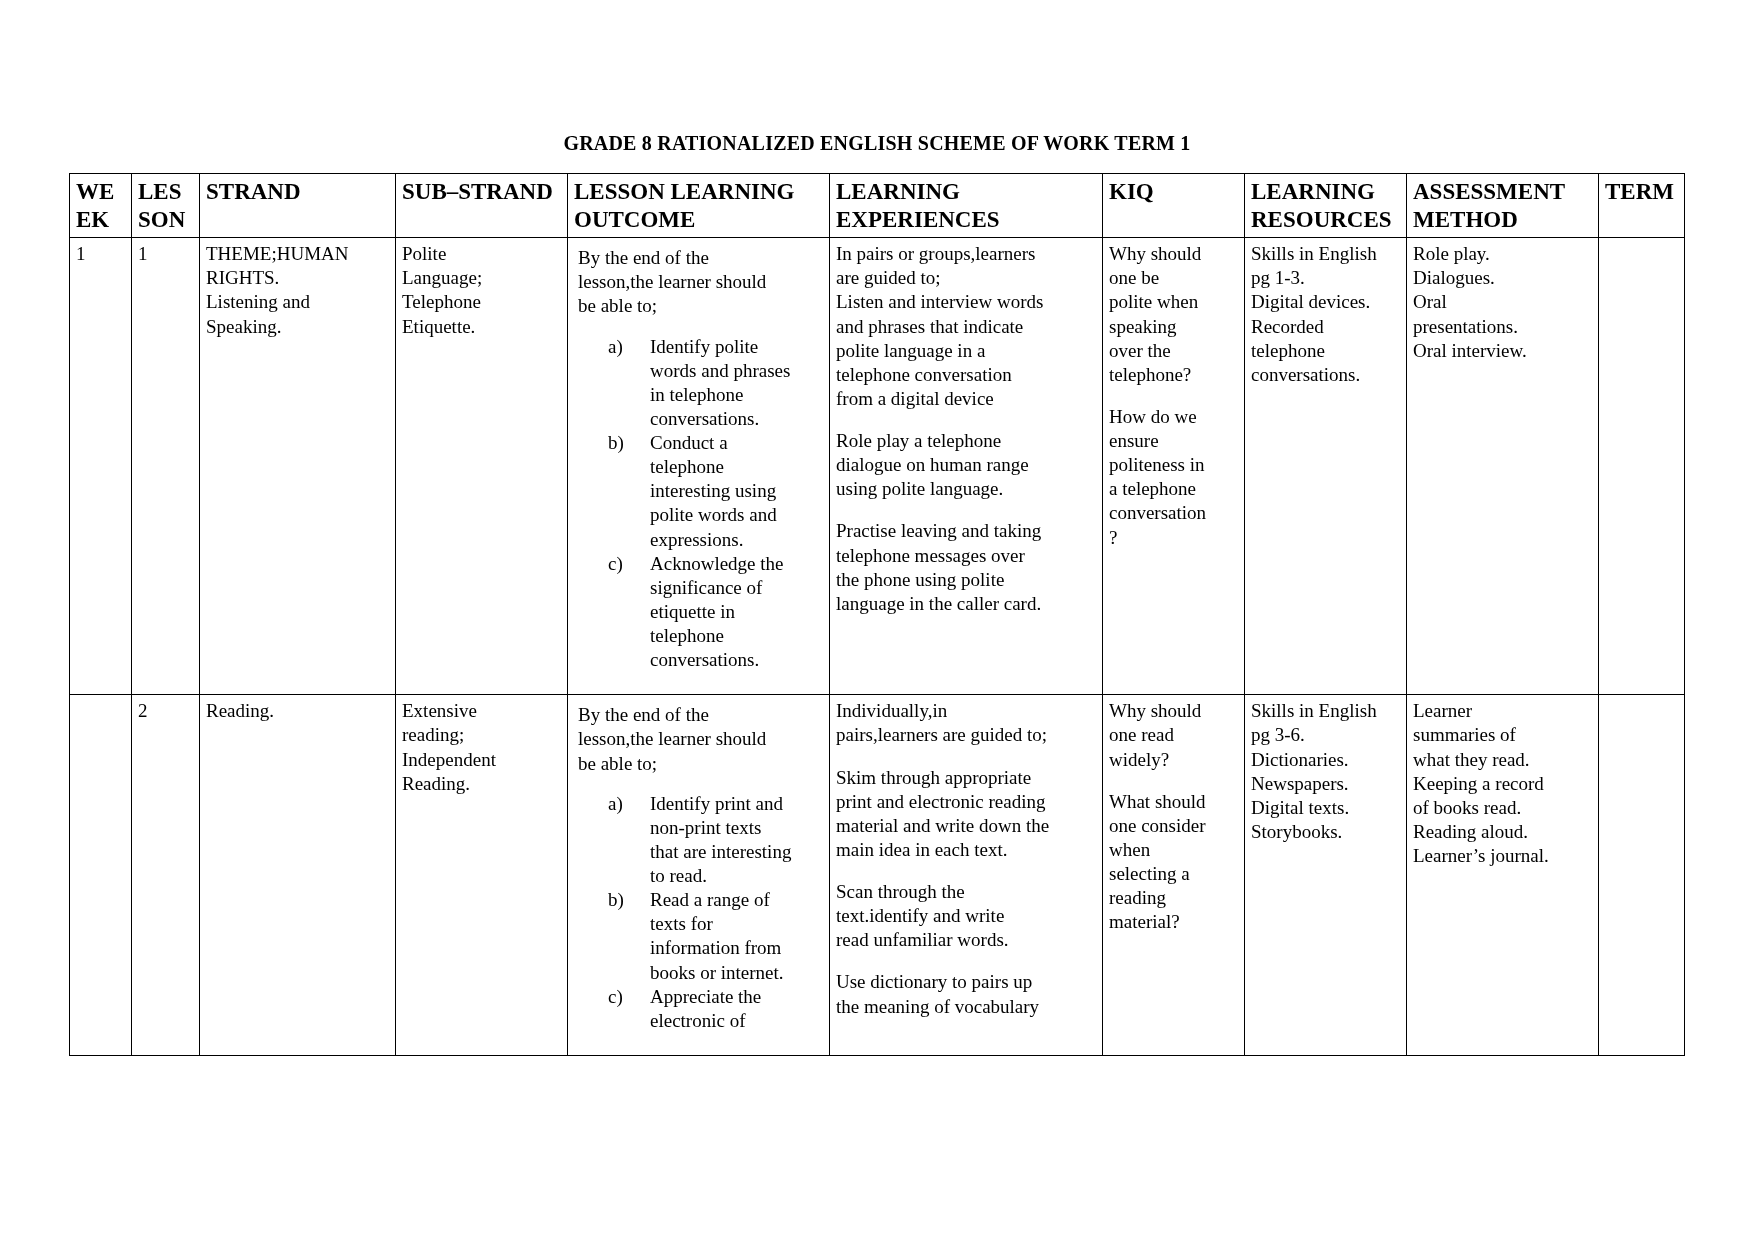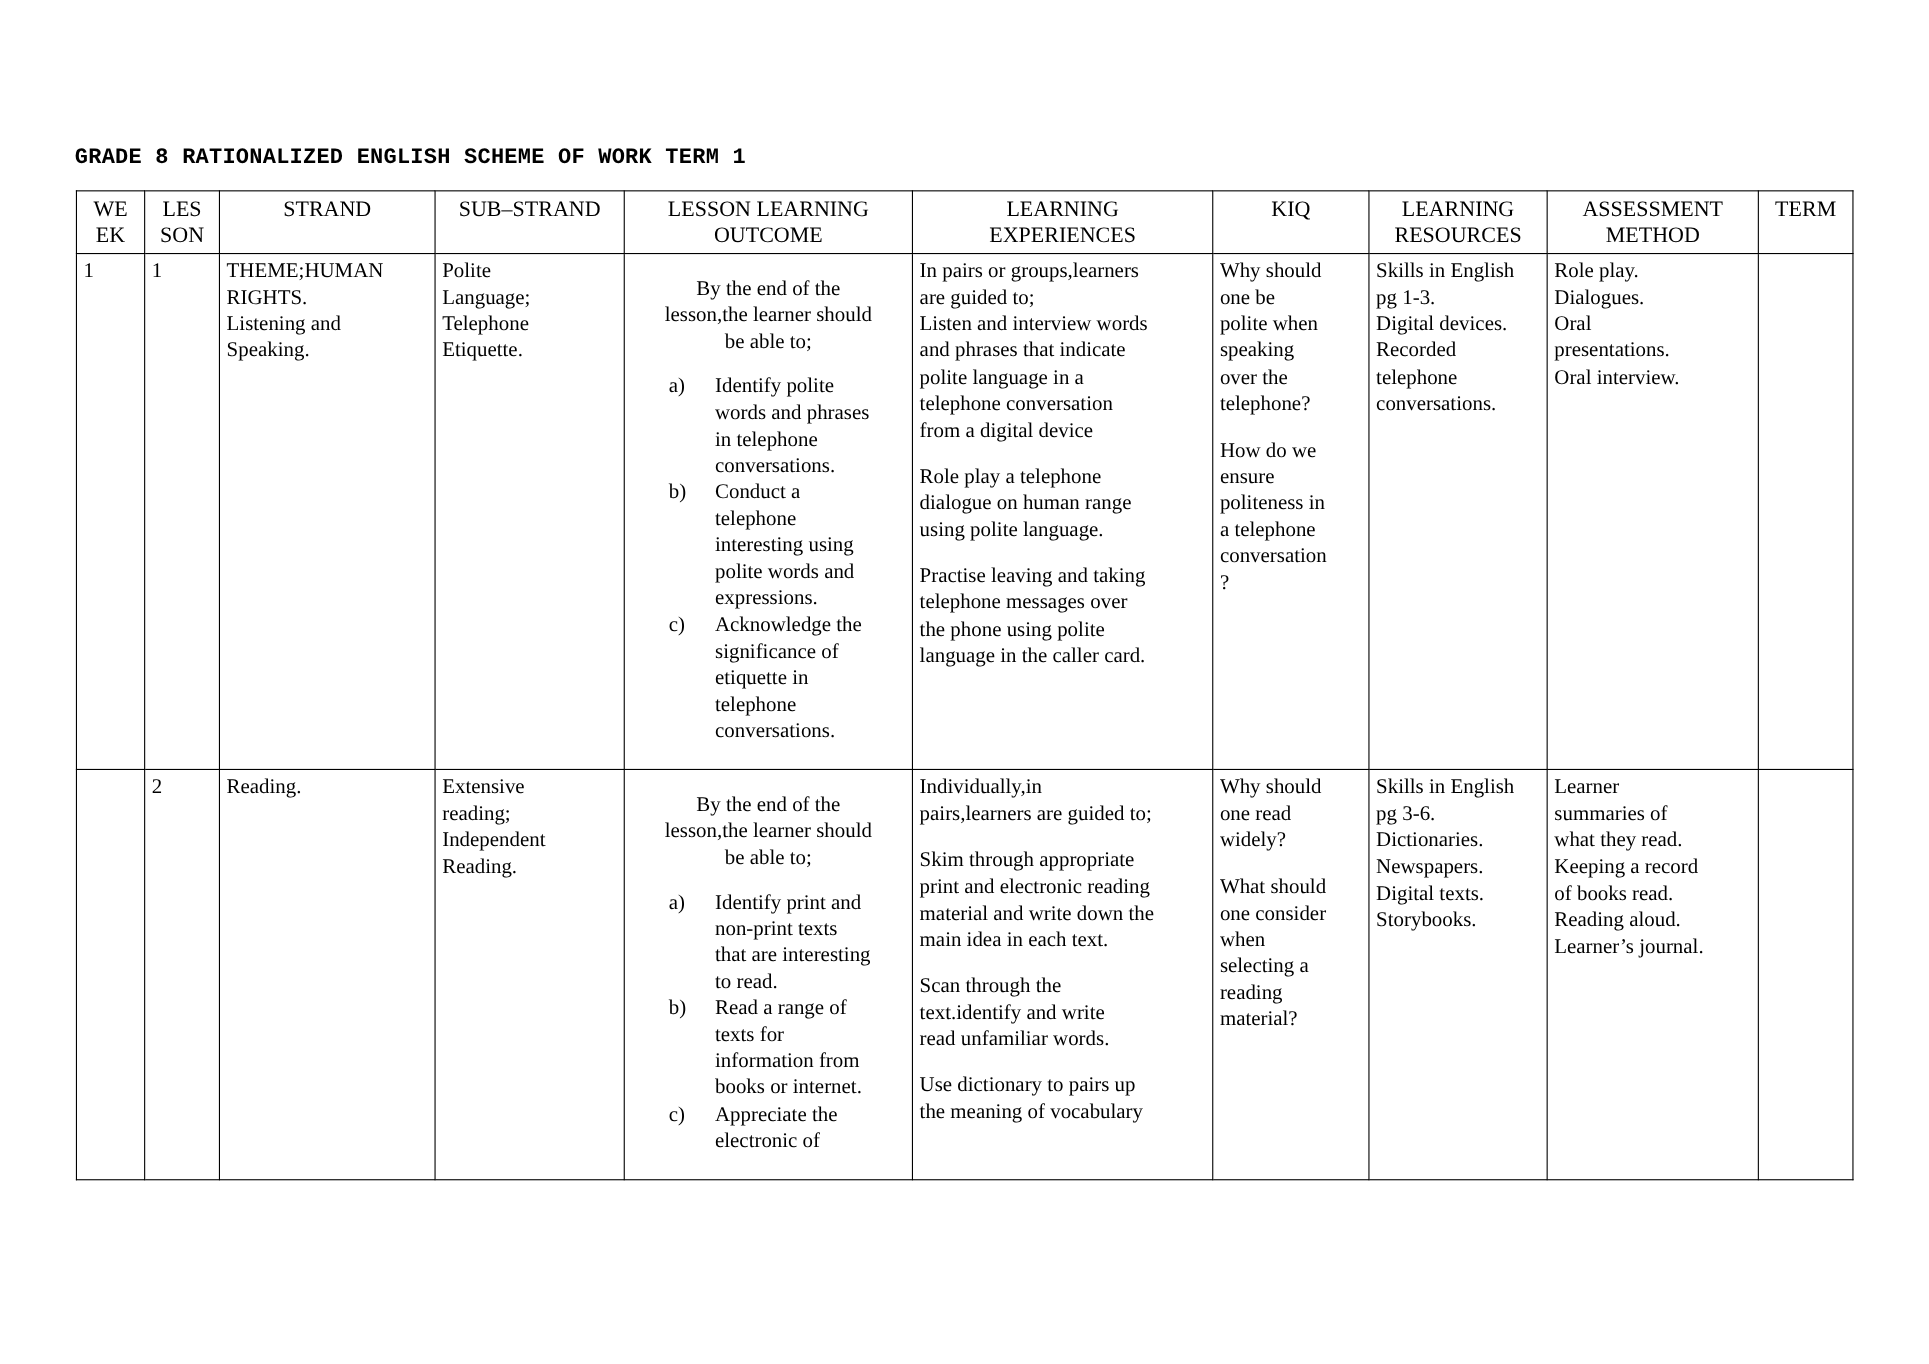--- a/index.html
+++ b/index.html
@@ -13,44 +13,44 @@
     font-family: "Liberation Serif", serif;
     color: #000000;
     position: relative;
     overflow: hidden;
   }
   .page {
     box-sizing: border-box;
     padding: 132px 68px 0 68px;
   }
   .doc-title {
+    text-align: center;
     font-weight: bold;
     font-size: 20px;
     letter-spacing: 0.2px;
     margin: 0 0 18px 0;
-    font-family: Liberation Mono, monospace;
   }
   table.scheme {
     border-collapse: collapse;
     table-layout: fixed;
     width: 1615px;
     margin: 0 auto;
   }
   table.scheme th,
   table.scheme td {
     border: 1px solid #000000;
     vertical-align: top;
     padding: 4px 6px 6px 6px;
     font-size: 19px;
     line-height: 1.27;
   }
   table.scheme th {
-    font-weight: normal;
-    text-align: center;
-    font-size: 20px;
+    font-weight: bold;
+    text-align: left;
+    font-size: 23px;
     line-height: 1.2;
     padding-bottom: 4px;
   }
   
   col.c-week    { width: 62px; }
   col.c-lesson  { width: 68px; }
   col.c-strand  { width: 196px; }
   col.c-sub     { width: 172px; }
   col.c-outcome { width: 262px; }
   col.c-exp     { width: 273px; }
@@ -74,22 +74,21 @@
     padding-left: 42px;
     margin: 0;
   }
   ol.alpha li:before {
     content: counter(alpha, lower-alpha) ")";
     position: absolute;
     left: 0;
     top: 0;
   }
   .lead {
-    margin: 16px;
-    text-align: center;
+    margin: 4px;
   }
   .para {
     margin: 0;
   }
   .gap {
     height: 18px;
   }
   .row-1 td { height: 392px; }
   .row-2 td { height: 318px; }
 </style>

